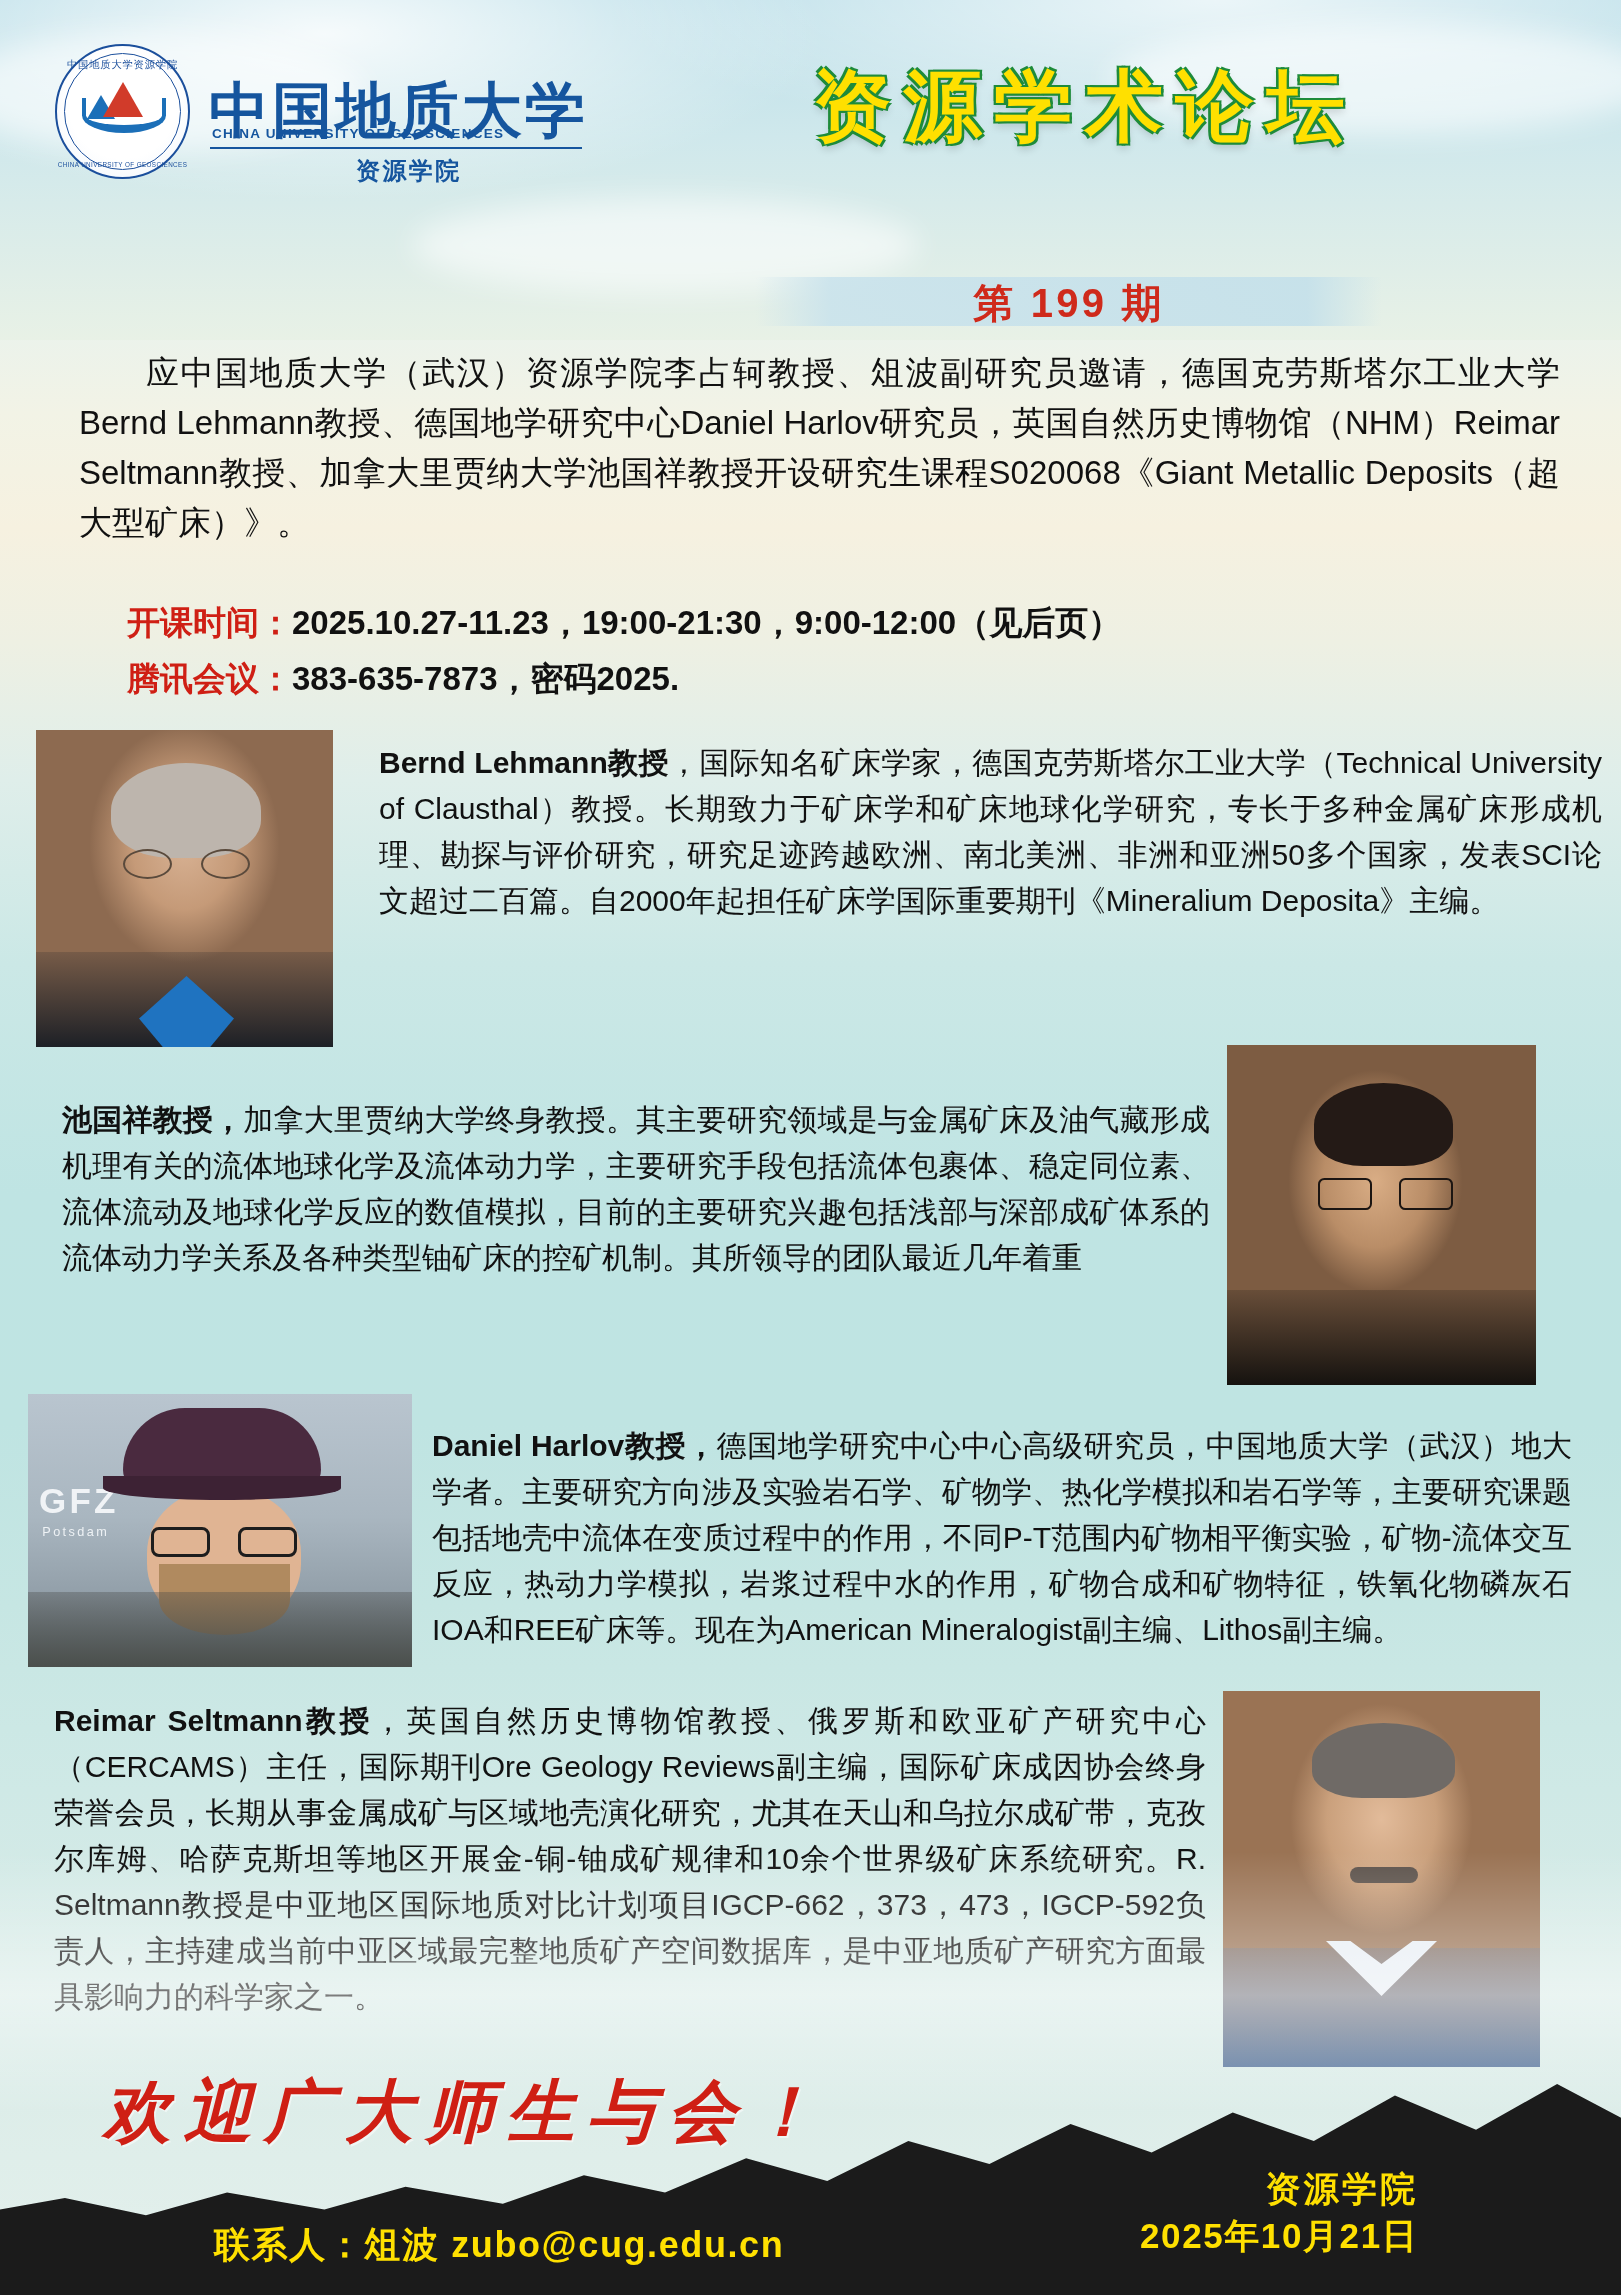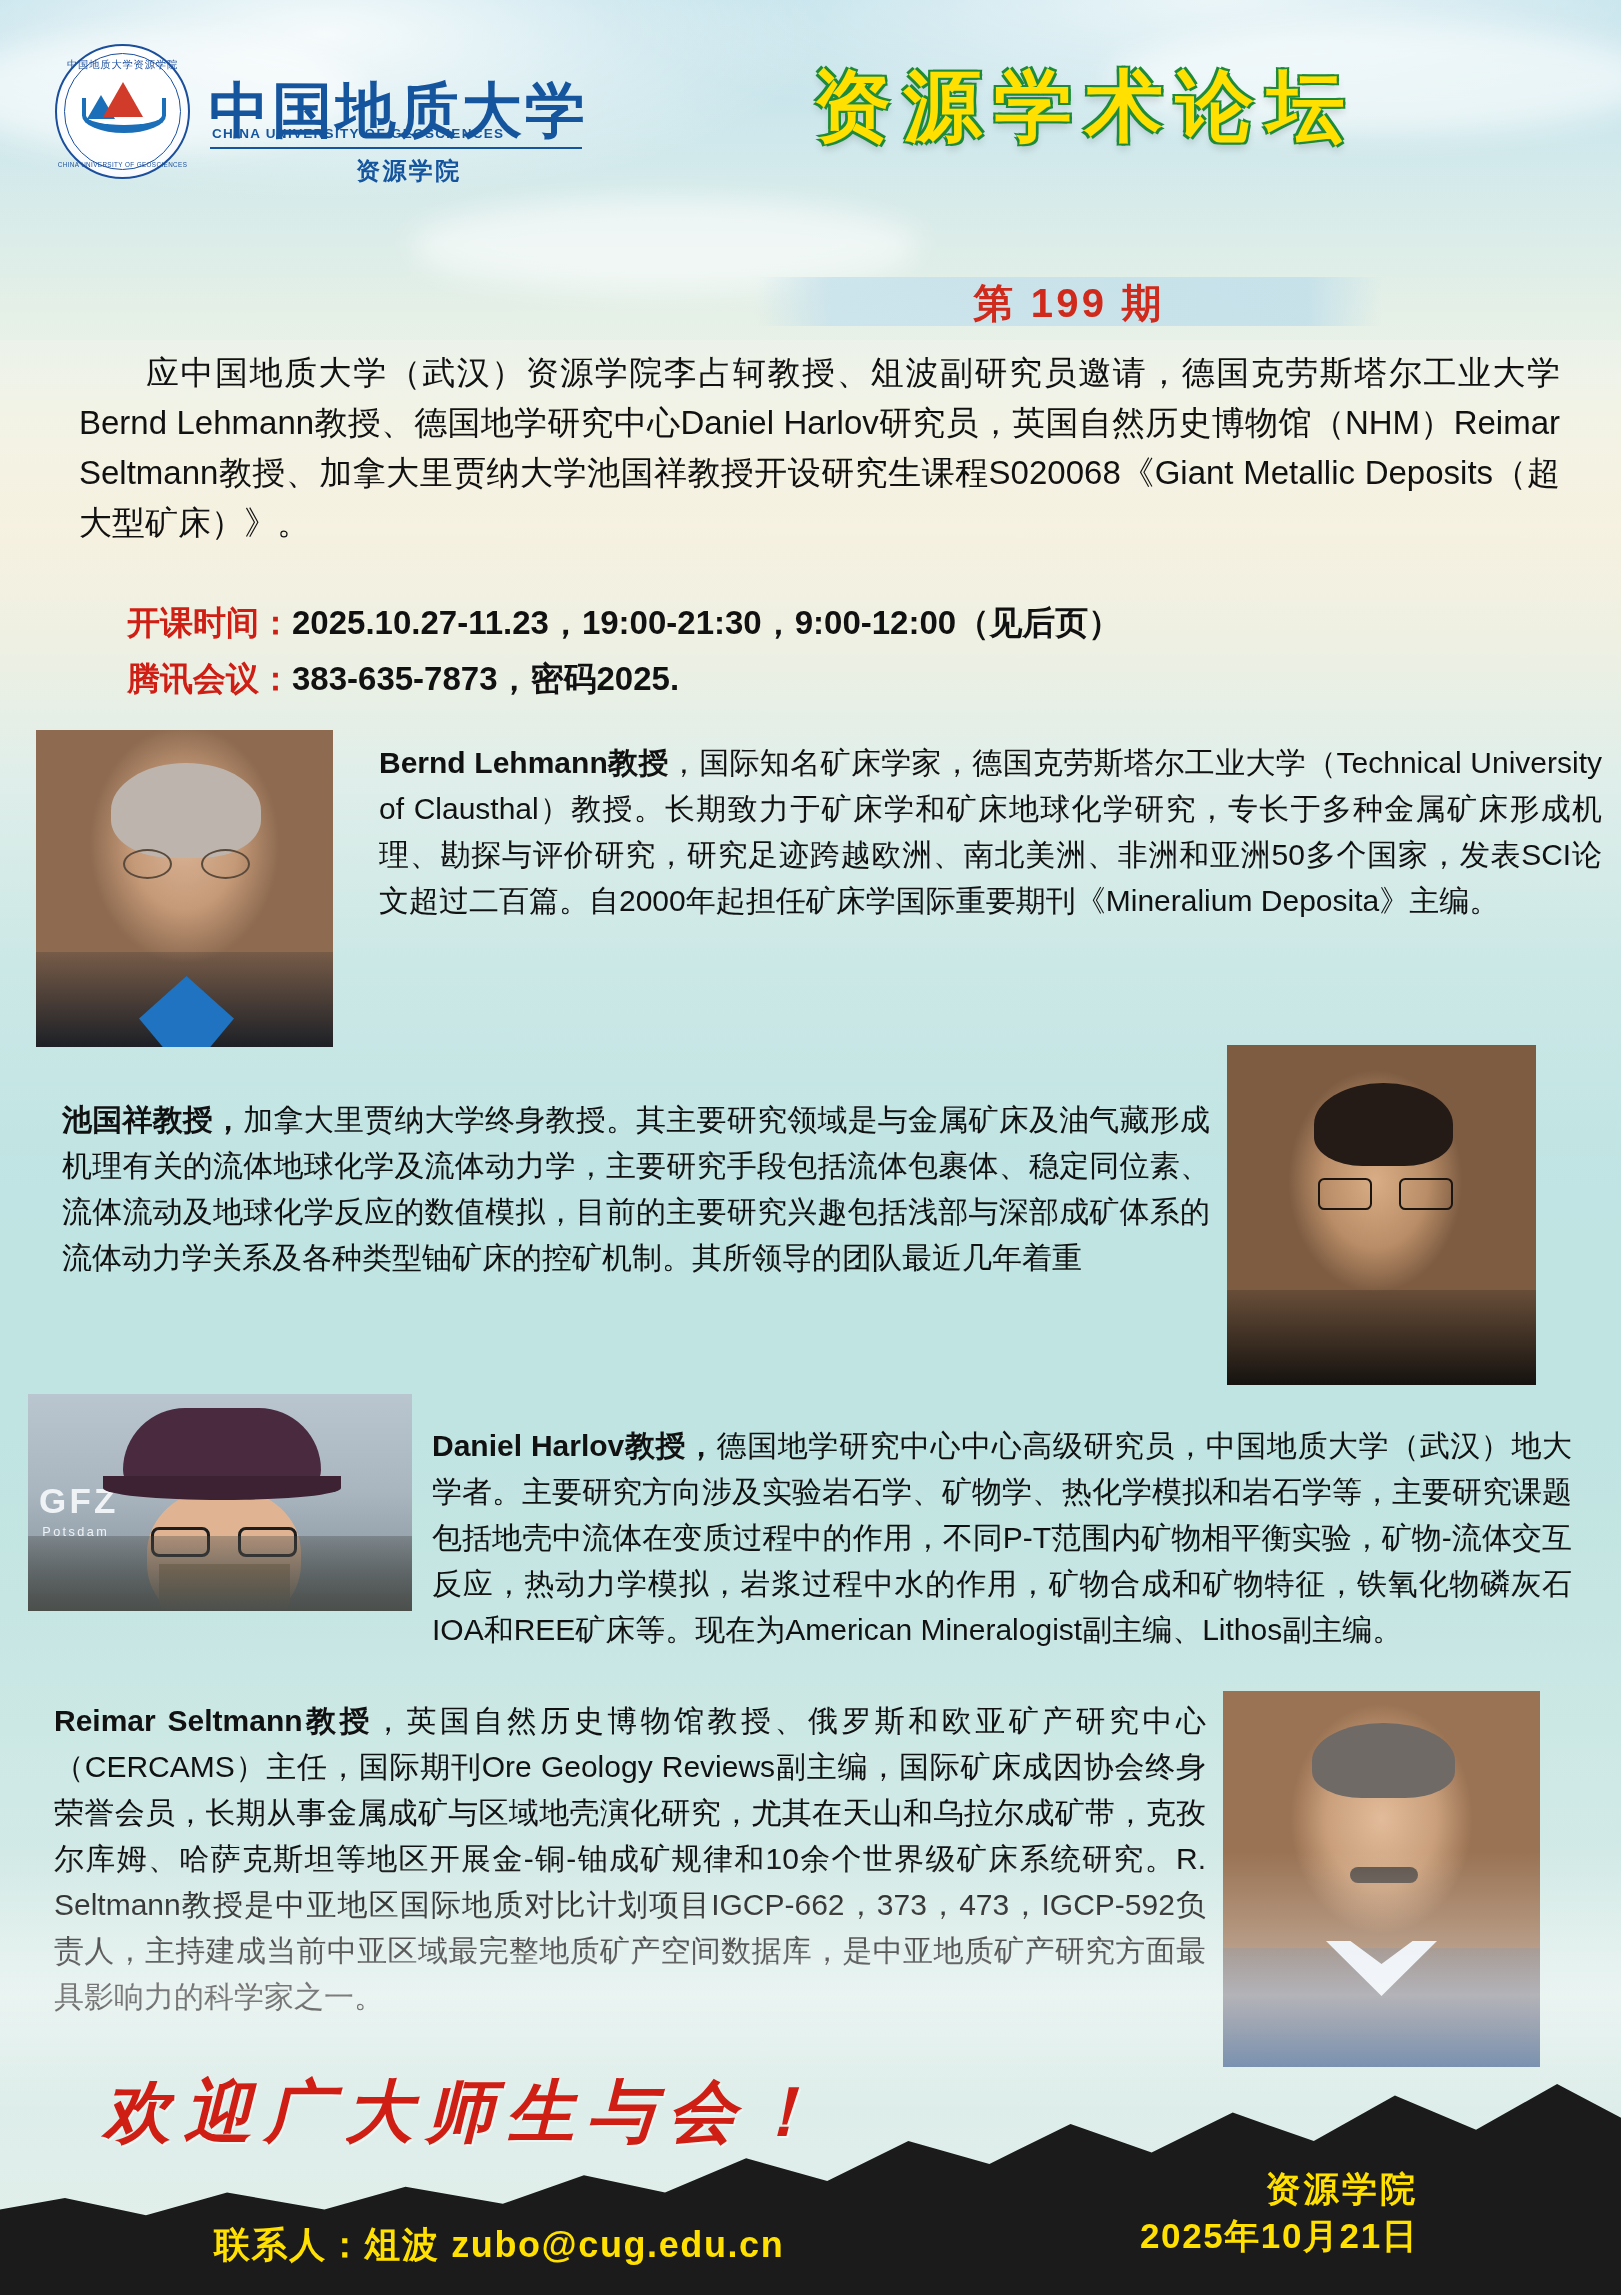--- a/index.html
+++ b/index.html
@@ -301,21 +301,21 @@
   .ph2 .glasses i.l { left: 0; }
   .ph2 .glasses i.r { right: 0; }
   .ph2 .shirt {
     position: absolute;
     left: 0; bottom: 0; width: 100%; height: 95px;
     background: linear-gradient(180deg, rgba(20,20,20,0.2), #15120f);
   }
 
   .ph3 {
     left: 28px; top: 1394px;
-    width: 384px; height: 217px;
+    width: 384px; height: 273px;
     background: linear-gradient(180deg, #b9c5cf 0%, #a9b6c0 45%, #7d8a94 100%);
     text-align: right;
   }
   .ph3 .cap {
     position: absolute;
     left: 95px; top: 14.3px;
     width: 198px; height: 83px;
     border-radius: 95px 95px 32px 32px;
     background: #4a2a3f;
   }

